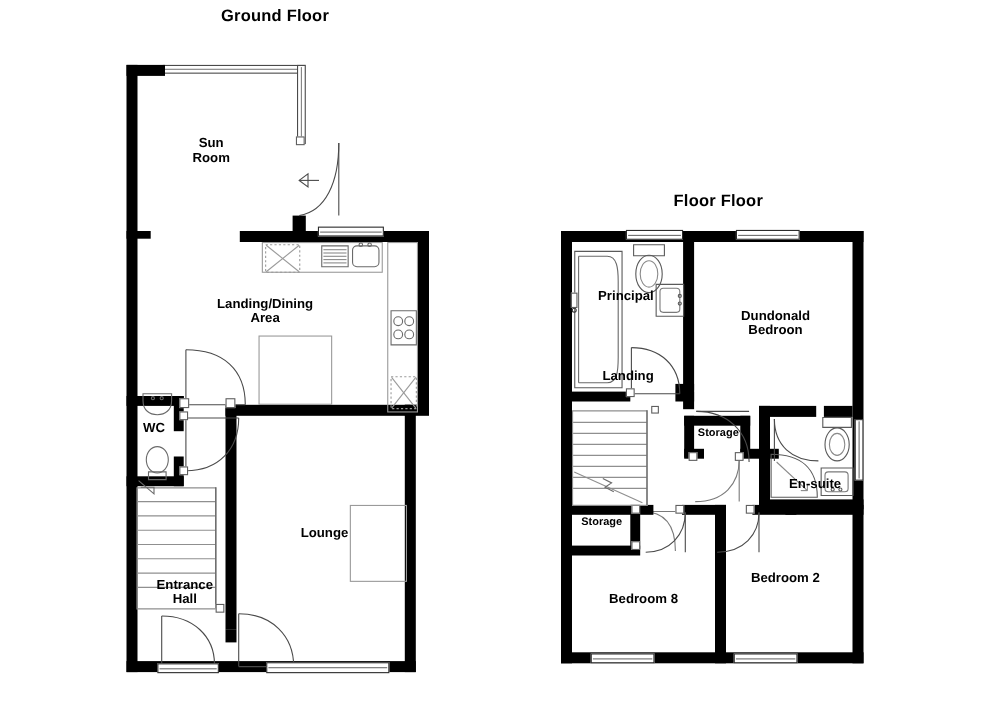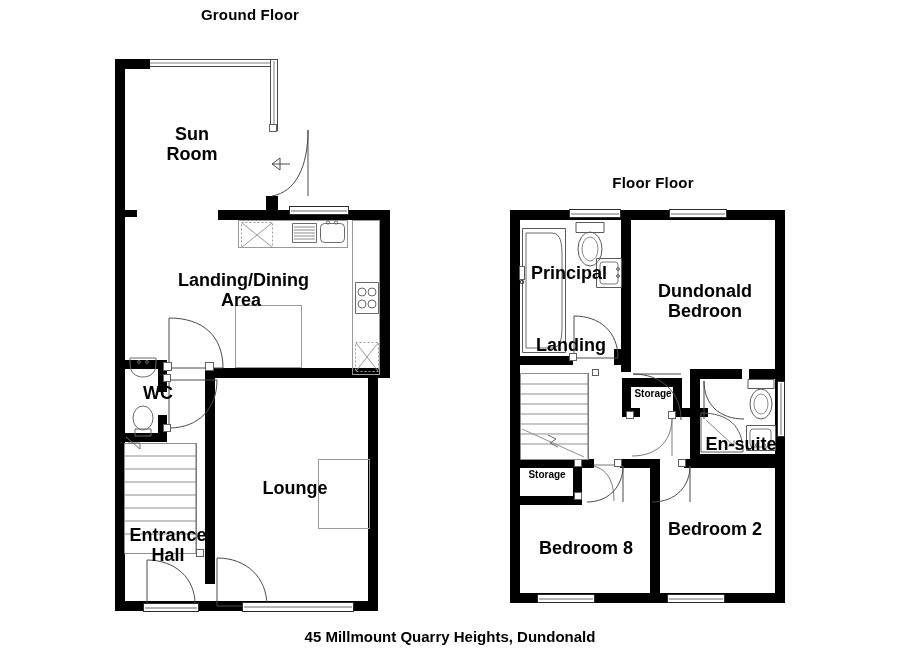--- a/index.html
+++ b/index.html
@@ -27,21 +27,21 @@
     font-weight:bold;
     font-size:15px;
   }
   
   .lbl{
     position:absolute;
     font-weight:bold;
     text-align:center;
     white-space:pre;
     line-height:1.12;
-    font-size:18px;
+    font-size:12px;
     color:#000;
   }
   .lbl.sm{font-size:10px;}
   
   .w{position:absolute;background:#000;}
   
   .o{position:absolute;border:1px solid #9a9a9a;box-sizing:border-box;background:transparent;}
   .o2{position:absolute;border:1px solid #5f5f5f;box-sizing:border-box;background:#fff;}
   
   .win{position:absolute;background:#fff;border:1px solid #2b2b2b;box-sizing:border-box;}
@@ -198,21 +198,21 @@
       <line x1="2" y1="2" x2="2" y2="46" stroke="#4a4a4a" stroke-width="1"></line>
     </svg>
     <div class="win" style="left:143px;top:603px;width:56px;height:9px;"></div>
 
     <div class="win" style="left:242px;top:602px;width:112px;height:10px;"></div>
 
     <div class="lbl" style="left:150px;top:124px;width:84px;">Sun
 Room</div>
     <div class="lbl" style="left:178px;top:270px;width:126px;">Landing/Dining
 Area</div>
-    <div class="lbl" style="left:136px;top:383px;width:44px;">WC</div>
+    <div class="lbl" style="left:118px;top:383px;width:44px;">WC</div>
     <div class="lbl" style="left:122px;top:525px;width:92px;">Entrance
 Hall</div>
     <div class="lbl" style="left:257px;top:478px;width:76px;">Lounge</div>
   </div>
 
   <div>
 
     <div class="w" style="left:510px;top:210px;width:275px;height:10px;"></div>
     <div class="w" style="left:510px;top:210px;width:10px;height:393px;"></div>
     <div class="w" style="left:775px;top:210px;width:10px;height:393px;"></div>
@@ -359,14 +359,13 @@
     <div class="lbl" style="left:650px;top:281px;width:110px;">Dundonald
 Bedroon</div>
     <div class="lbl" style="left:527px;top:335px;width:88px;">Landing</div>
     <div class="lbl sm" style="left:628px;top:388px;width:50px;">Storage</div>
     <div class="lbl sm" style="left:521px;top:469px;width:52px;">Storage</div>
     <div class="lbl" style="left:705px;top:402px;width:72px;margin-top:32px;">En-suite</div>
     <div class="lbl" style="left:668px;top:519px;width:92px;">Bedroom 2</div>
     <div class="lbl" style="left:539px;top:538px;width:92px;">Bedroom 8</div>
   </div>
 
-  <div class="caption">45 Millmount Quarry Heights, Dundonald</div>
 </div>
 
 </body></html>

